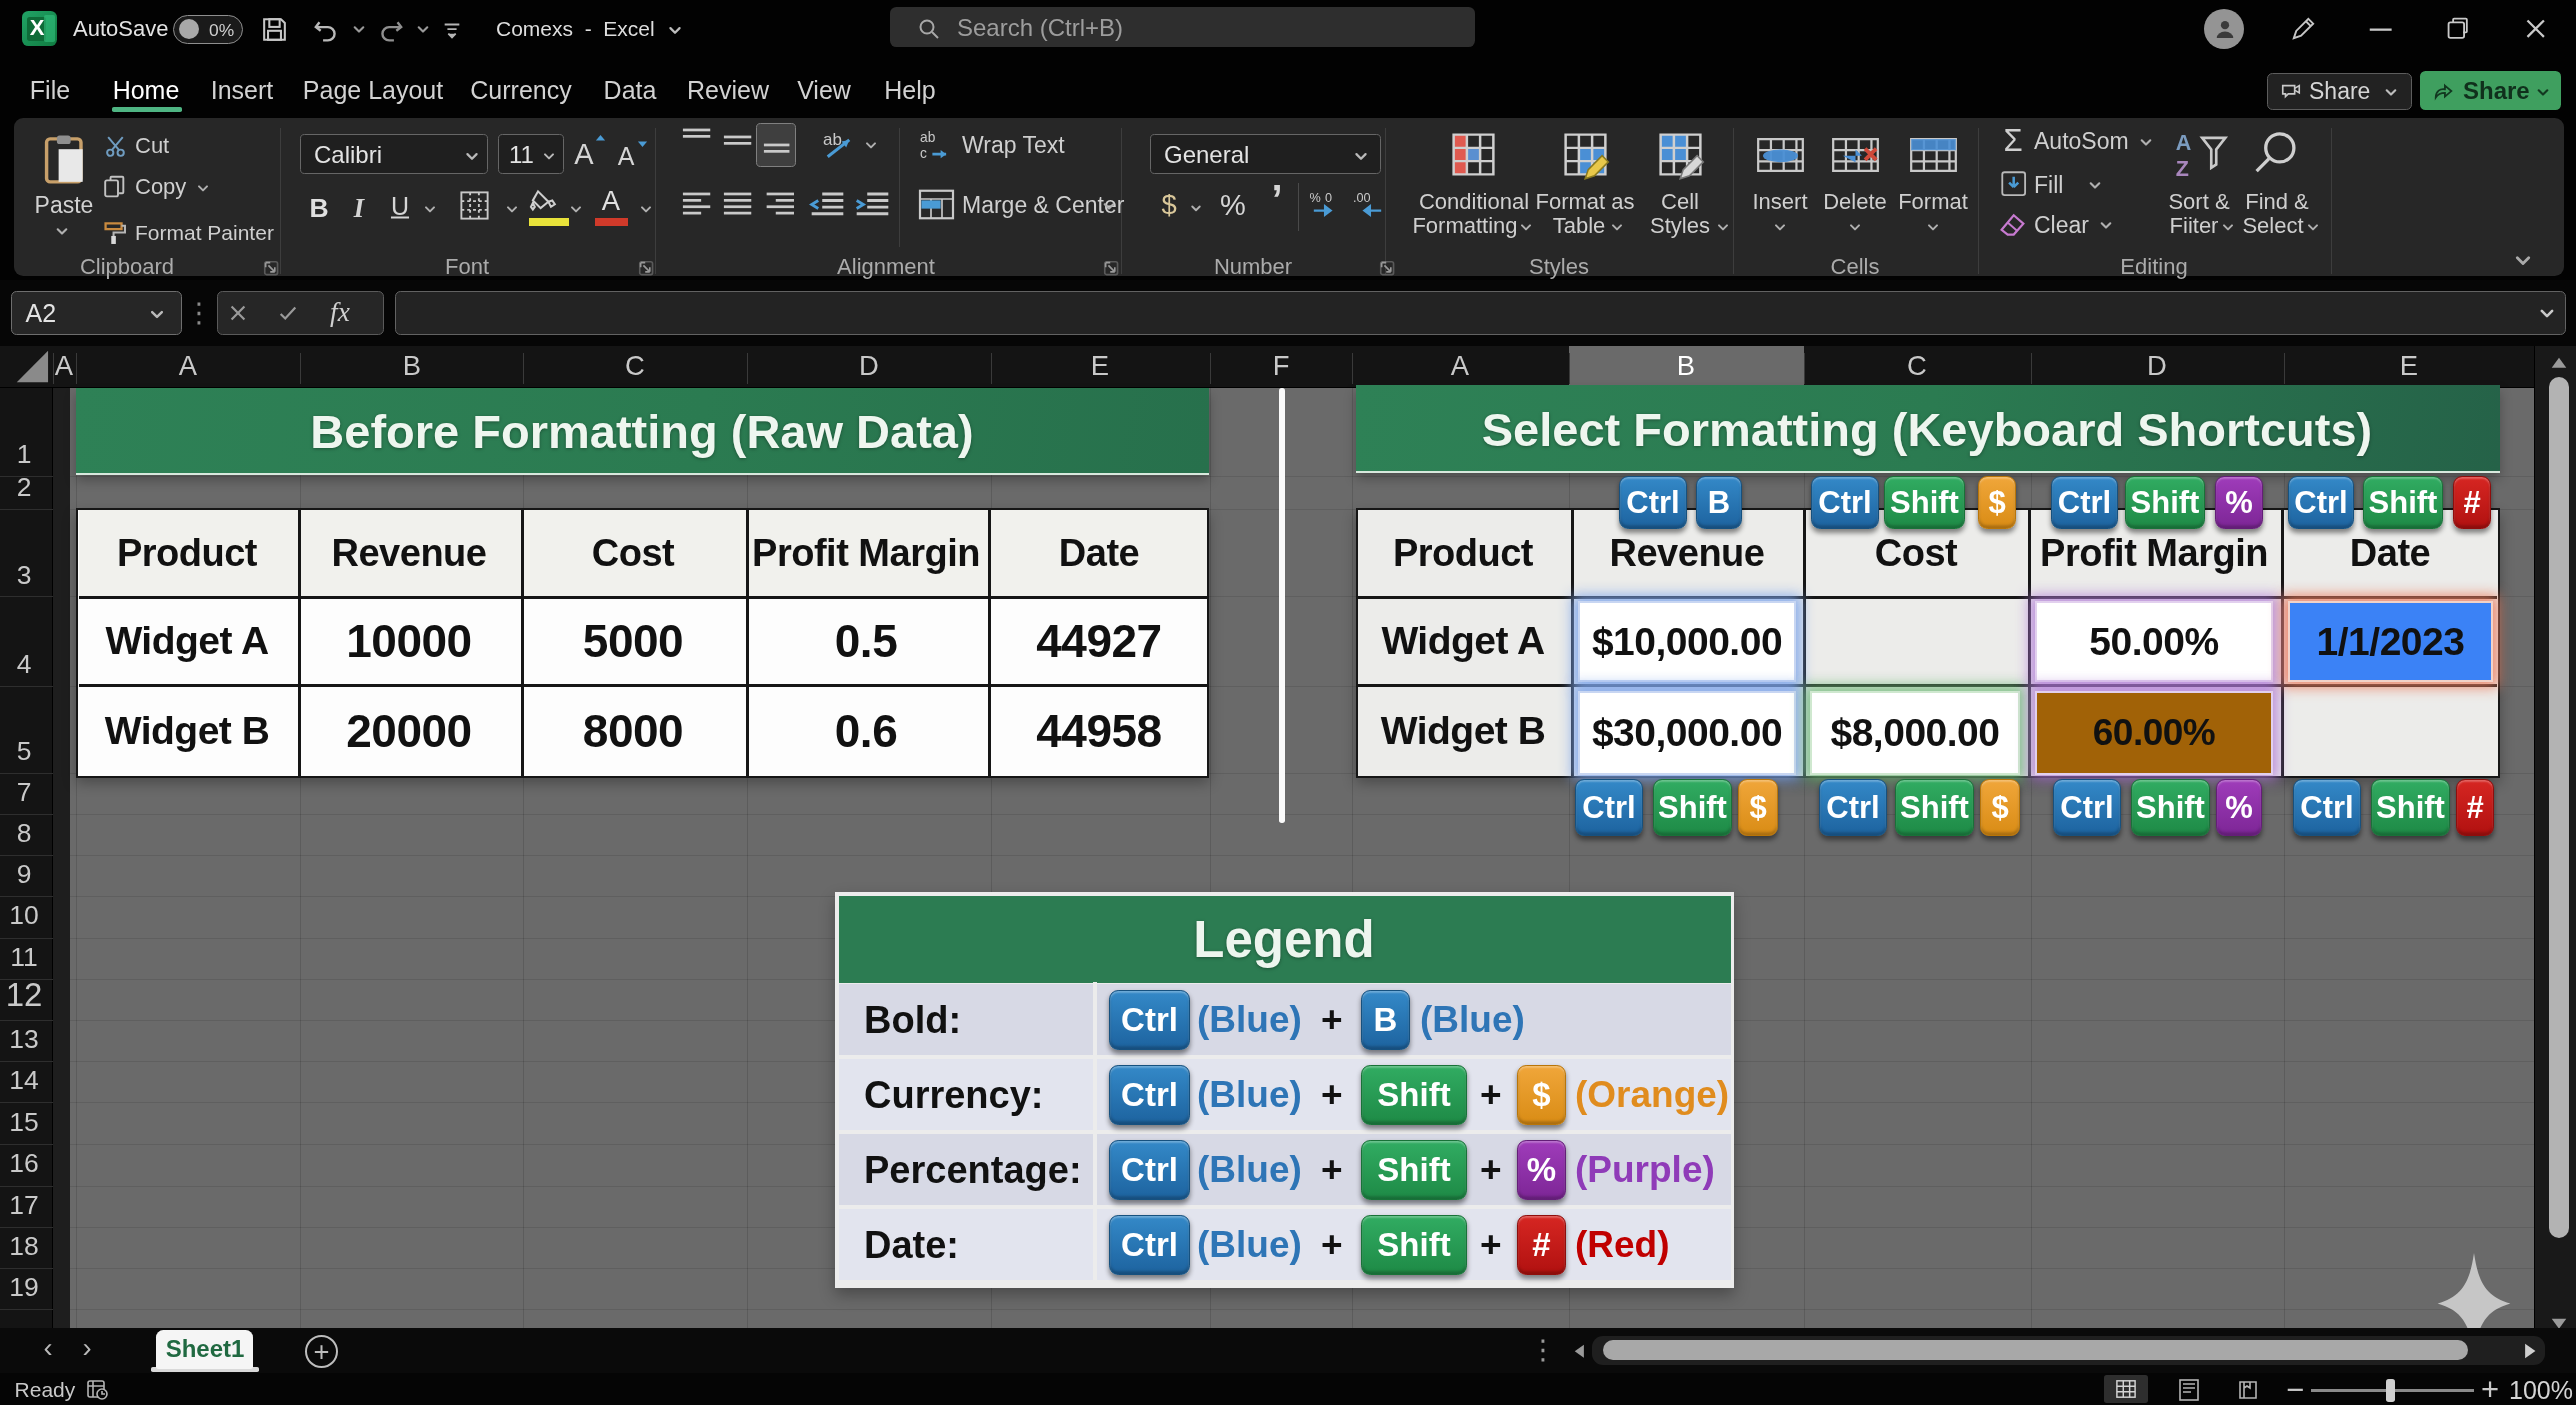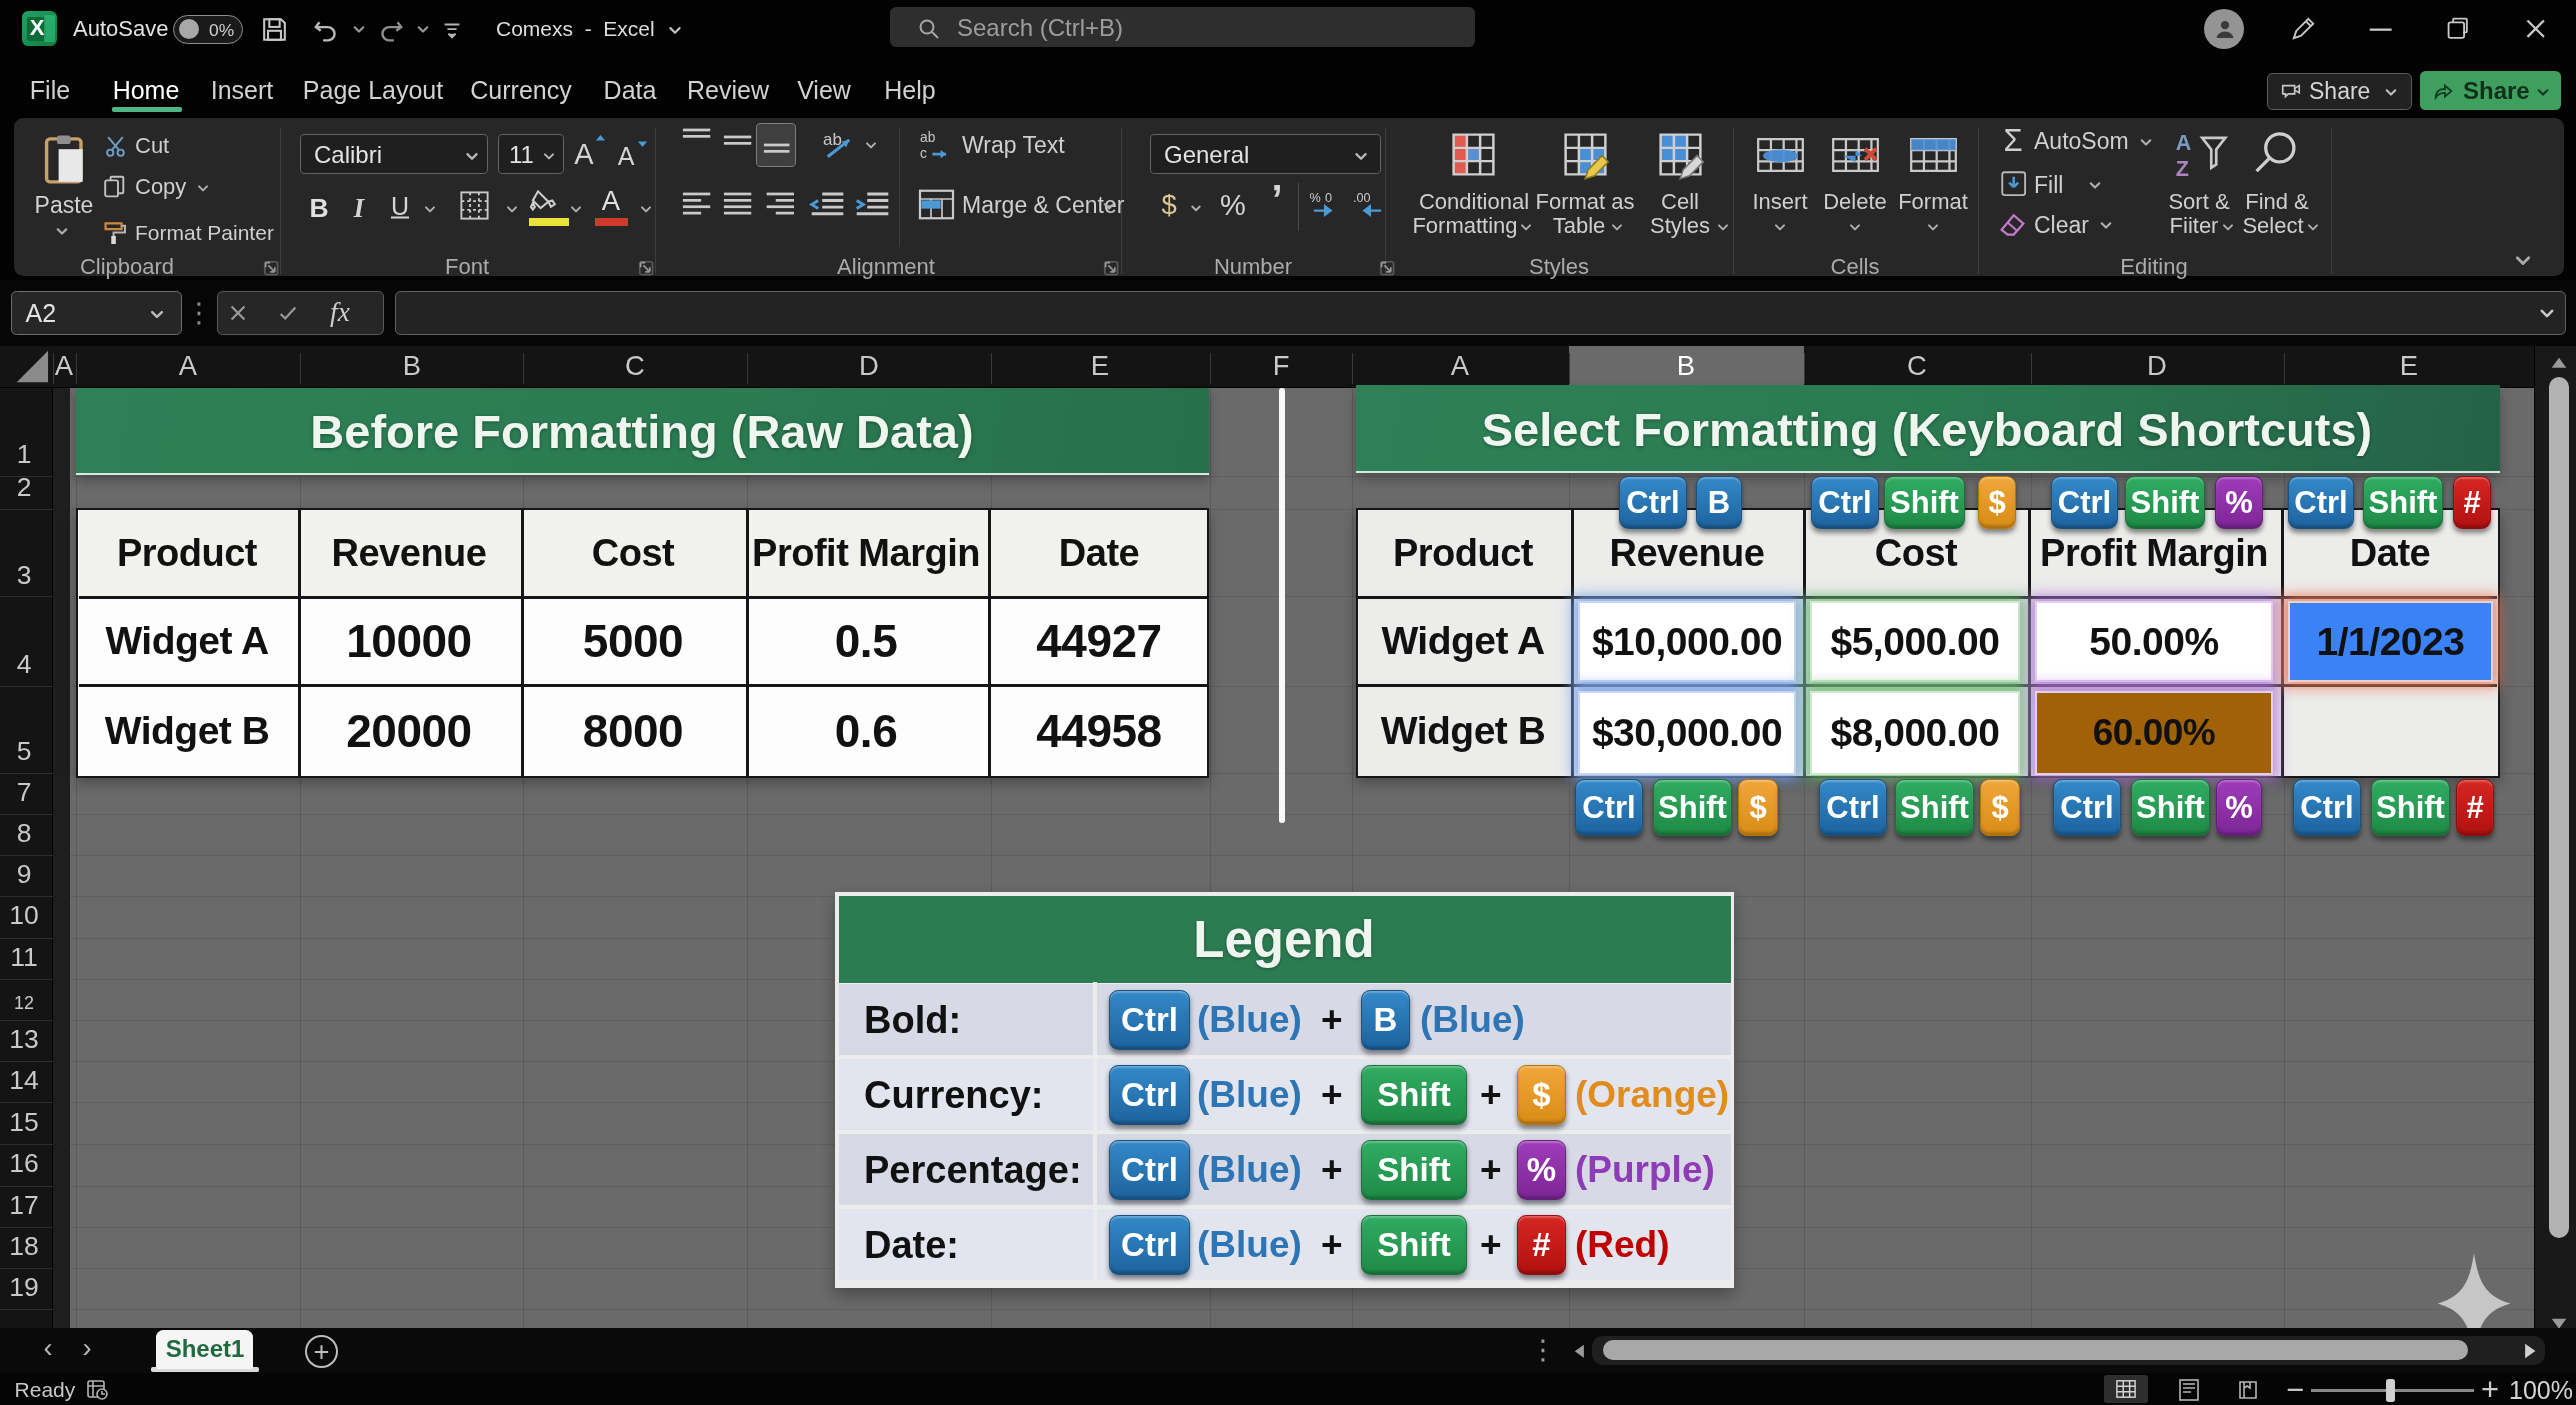--- a/index.html
+++ b/index.html
@@ -458,21 +458,21 @@
 <div class="abs" style="left:0;top:773px;width:48px;height:41px;display:flex;align-items:flex-end;justify-content:center;padding-bottom:6.4px;color:#c9c9c9;font-size:26.5px;">7</div>
 <div class="abs" style="left:0px;top:814px;width:53px;height:0.9px;background:#2e2e2e;"></div>
 <div class="abs" style="left:0;top:814px;width:48px;height:41px;display:flex;align-items:flex-end;justify-content:center;padding-bottom:6.4px;color:#c9c9c9;font-size:26.5px;">8</div>
 <div class="abs" style="left:0px;top:855px;width:53px;height:0.9px;background:#2e2e2e;"></div>
 <div class="abs" style="left:0;top:855px;width:48px;height:41px;display:flex;align-items:flex-end;justify-content:center;padding-bottom:6.4px;color:#c9c9c9;font-size:26.5px;">9</div>
 <div class="abs" style="left:0px;top:896px;width:53px;height:0.9px;background:#2e2e2e;"></div>
 <div class="abs" style="left:0;top:896px;width:48px;height:41px;display:flex;align-items:flex-end;justify-content:center;padding-bottom:6.4px;color:#c9c9c9;font-size:26.5px;">10</div>
 <div class="abs" style="left:0px;top:938px;width:53px;height:0.9px;background:#2e2e2e;"></div>
 <div class="abs" style="left:0;top:938px;width:48px;height:41px;display:flex;align-items:flex-end;justify-content:center;padding-bottom:6.4px;color:#c9c9c9;font-size:26.5px;">11</div>
 <div class="abs" style="left:0px;top:979px;width:53px;height:0.9px;background:#2e2e2e;"></div>
-<div class="abs" style="left:0;top:979px;width:48px;height:41px;display:flex;align-items:flex-end;justify-content:center;padding-bottom:6.4px;color:#c9c9c9;font-size:18px;">12</div>
+<div class="abs" style="left:0;top:979px;width:48px;height:41px;display:flex;align-items:flex-end;justify-content:center;padding-bottom:6.4px;color:#c9c9c9;font-size:33px;">12</div>
 <div class="abs" style="left:0px;top:1020px;width:53px;height:0.9px;background:#2e2e2e;"></div>
 <div class="abs" style="left:0;top:1020px;width:48px;height:41px;display:flex;align-items:flex-end;justify-content:center;padding-bottom:6.4px;color:#c9c9c9;font-size:26.5px;">13</div>
 <div class="abs" style="left:0px;top:1061px;width:53px;height:0.9px;background:#2e2e2e;"></div>
 <div class="abs" style="left:0;top:1061px;width:48px;height:41px;display:flex;align-items:flex-end;justify-content:center;padding-bottom:6.4px;color:#c9c9c9;font-size:26.5px;">14</div>
 <div class="abs" style="left:0px;top:1102px;width:53px;height:0.9px;background:#2e2e2e;"></div>
 <div class="abs" style="left:0;top:1102px;width:48px;height:42px;display:flex;align-items:flex-end;justify-content:center;padding-bottom:6.4px;color:#c9c9c9;font-size:26.5px;">15</div>
 <div class="abs" style="left:0px;top:1144px;width:53px;height:0.9px;background:#2e2e2e;"></div>
 <div class="abs" style="left:0;top:1144px;width:48px;height:41px;display:flex;align-items:flex-end;justify-content:center;padding-bottom:6.4px;color:#c9c9c9;font-size:26.5px;">16</div>
 <div class="abs" style="left:0px;top:1186px;width:53px;height:0.9px;background:#2e2e2e;"></div>
 <div class="abs" style="left:0;top:1186px;width:48px;height:41px;display:flex;align-items:flex-end;justify-content:center;padding-bottom:6.4px;color:#c9c9c9;font-size:26.5px;">17</div>
@@ -549,21 +549,20 @@
 <div class="abs" style="left:1358px;top:684px;width:1139px;height:2.7px;background:#161616;"></div>
 <div class="abs" style="left:1463px;top:553px;transform:translate(-50%,-50%);font-size:38px;color:#111;font-weight:bold;white-space:nowrap;letter-spacing:-0.5px;">Product</div>
 <div class="abs" style="left:1687px;top:553px;transform:translate(-50%,-50%);font-size:38px;color:#111;font-weight:bold;white-space:nowrap;letter-spacing:-0.5px;">Revenue</div>
 <div class="abs" style="left:1916px;top:553px;transform:translate(-50%,-50%);font-size:38px;color:#111;font-weight:bold;white-space:nowrap;letter-spacing:-0.5px;">Cost</div>
 <div class="abs" style="left:2154px;top:553px;transform:translate(-50%,-50%);font-size:38px;color:#111;font-weight:bold;white-space:nowrap;letter-spacing:-0.5px;">Profit Margin</div>
 <div class="abs" style="left:2390px;top:553px;transform:translate(-50%,-50%);font-size:38px;color:#111;font-weight:bold;white-space:nowrap;letter-spacing:-0.5px;">Date</div>
 <div class="abs" style="left:1463px;top:641px;transform:translate(-50%,-50%);font-size:39px;color:#111;font-weight:bold;white-space:nowrap;letter-spacing:-0.5px;">Widget A</div>
 <div class="abs" style="left:1463px;top:731px;transform:translate(-50%,-50%);font-size:39px;color:#111;font-weight:bold;white-space:nowrap;letter-spacing:-0.5px;">Widget B</div>
 <div class="abs ctr" style="left:1578px;top:601px;width:218px;height:81px;background:#fff;border:2.7px solid #c8d6f2;box-shadow:0 0 12.8px 6.4px rgba(125,165,235,.9);font-size:39px;font-weight:bold;color:#111;letter-spacing:-0.5px;">$10,000.00</div>
 <div class="abs ctr" style="left:1578px;top:691px;width:218px;height:84px;background:#fff;border:2.7px solid #c8d6f2;box-shadow:0 0 12.8px 6.4px rgba(125,165,235,.9);font-size:39px;font-weight:bold;color:#111;letter-spacing:-0.5px;">$30,000.00</div>
-<div class="abs ctr" style="left:1810px;top:601px;width:210px;height:81px;background:#fff;border:2.7px solid #cfe8cf;box-shadow:0 0 12.8px 6.4px rgba(110,185,120,.85);font-size:39px;font-weight:bold;color:#111;letter-spacing:-0.5px;">$5,000.00</div>
 <div class="abs ctr" style="left:1810px;top:691px;width:210px;height:84px;background:#fff;border:2.7px solid #cfe8cf;box-shadow:0 0 12.8px 6.4px rgba(110,185,120,.85);font-size:39px;font-weight:bold;color:#111;letter-spacing:-0.5px;">$8,000.00</div>
 <div class="abs ctr" style="left:2035px;top:601px;width:238px;height:81px;background:#fff;border:2.7px solid #e2d0ee;box-shadow:0 0 12.8px 6.4px rgba(175,120,215,.8);font-size:39px;font-weight:bold;color:#111;letter-spacing:-0.5px;">50.00%</div>
 <div class="abs ctr" style="left:2035px;top:691px;width:238px;height:84px;background:#a16207;border:2.7px solid #e2d0ee;box-shadow:0 0 12.8px 6.4px rgba(175,120,215,.8);font-size:37px;font-weight:bold;color:#111;letter-spacing:-0.5px;">60.00%</div>
 <div class="abs ctr" style="left:2288px;top:601px;width:205px;height:81px;background:#3b82f6;border:2.7px solid #f2d2c8;box-shadow:0 0 12.8px 6.4px rgba(235,125,95,.9);font-size:39px;font-weight:bold;color:#111;letter-spacing:-0.5px;">1/1/2023</div>
 <div class="key kb" style="left:1619px;top:476px;width:68px;height:53px;font-size:31px;">Ctrl</div>
 <div class="key kb" style="left:1696px;top:476px;width:46px;height:53px;font-size:31px;">B</div>
 <div class="key kb" style="left:1811px;top:476px;width:68px;height:53px;font-size:31px;">Ctrl</div>
 <div class="key kg" style="left:1884px;top:476px;width:81px;height:53px;font-size:31px;">Shift</div>
 <div class="key ko" style="left:1978px;top:476px;width:38px;height:53px;font-size:31px;">$</div>
 <div class="key kb" style="left:2051px;top:476px;width:67px;height:53px;font-size:31px;">Ctrl</div>

